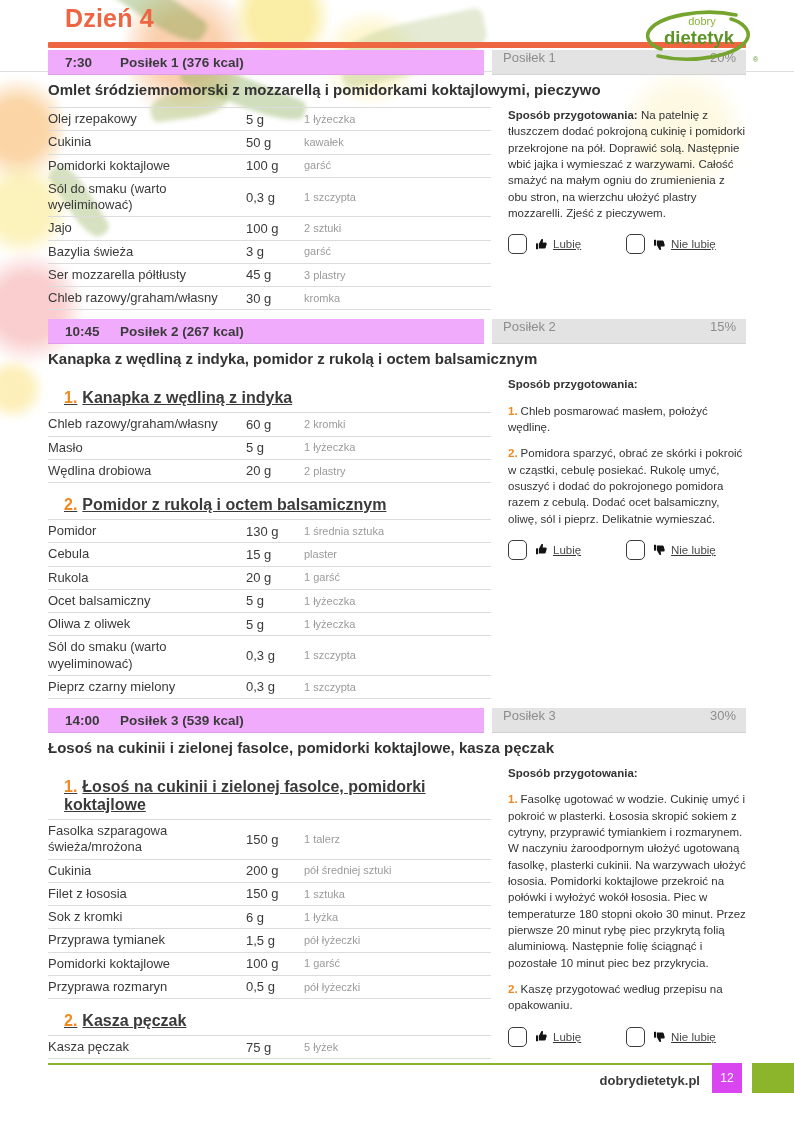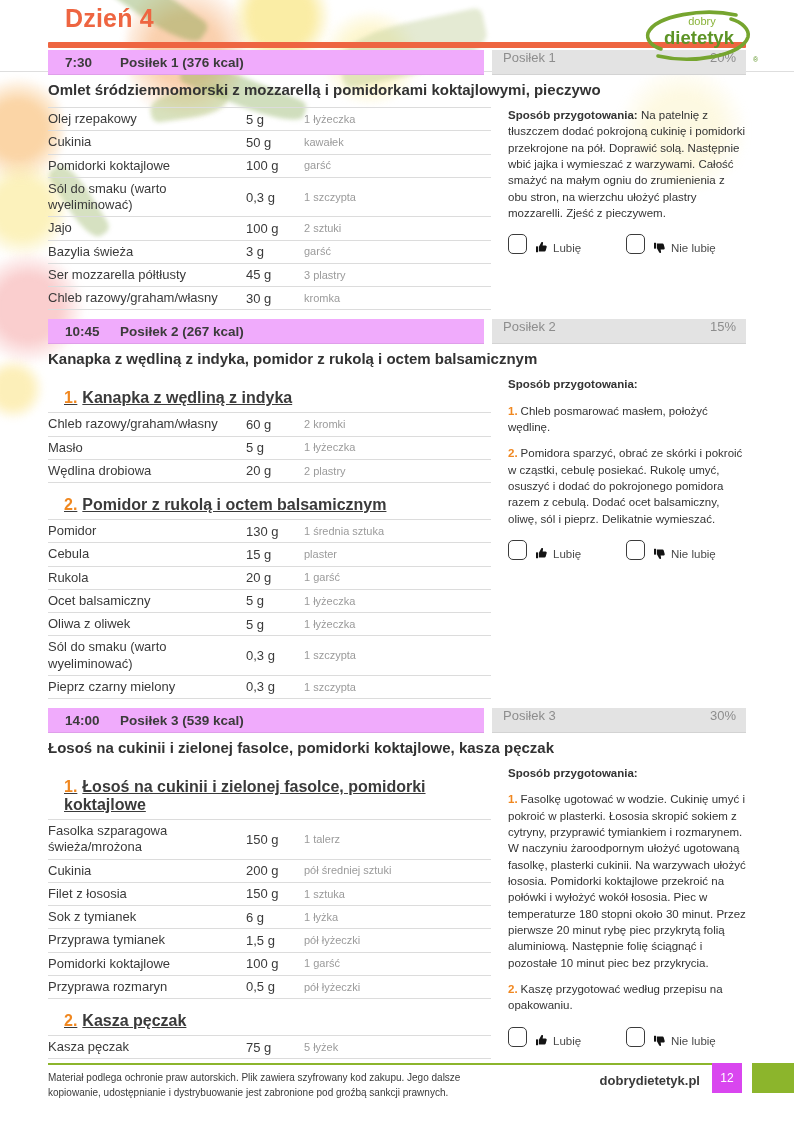--- a/index.html
+++ b/index.html
@@ -36,21 +36,21 @@
   .ing-row{display:flex;align-items:center;border-bottom:1px solid #dcdcdc;padding:3px 0;min-height:16px;}
   .ing-name{width:192px;font-size:13px;color:#3a3a3a;padding-right:6px;line-height:1.25;}
   .ing-amount{width:58px;font-size:13px;color:#3a3a3a;}
   .ing-measure{width:110px;font-size:11px;color:#9b9b9b;line-height:1.3;}
   .sec-h{margin:13px 0 5px 16px;font-size:16px;font-weight:bold;color:#3a3a3a;text-decoration:underline;}
   .sec-num{color:#f0871f;margin-right:5px;}
   
   .prep p{margin:0 0 10px 0;line-height:1.42;}
   .step-num{color:#f0871f;font-weight:bold;margin-right:3px;}
   .votes{display:flex;margin-top:13px;}
-  .vote{display:flex;align-items:flex-end;width:118px;}
+  .vote{display:flex;align-items:center;width:118px;text-decoration:underline;}
   .checkbox{flex:0 0 auto;width:19px;height:20px;border:1.6px solid #3b3b3b;border-radius:5px;background:#fff;margin-right:8px;box-sizing:border-box;cursor:pointer;}
   .thumb{flex:0 0 auto;margin-right:5px;display:inline-flex;}
   .thumb.down svg{transform:rotate(180deg) scaleX(-1);}
   .vote-label{font-size:11.5px;color:#4a4a4a;}
   
   .footer-rule{position:absolute;left:48px;top:1063px;width:664px;height:2px;background:#8cb52c;z-index:1;}
   .disclaimer{position:absolute;left:48px;top:1071px;width:420px;font-size:10px;color:#3a3a3a;line-height:1.45;z-index:1;}
   .website{position:absolute;right:94px;top:1073px;font-size:13px;font-weight:600;color:#3a3a3a;z-index:1;}
   .pagebox{position:absolute;left:712px;top:1063px;width:30px;height:30px;background:#d946ef;color:#fff;
     display:flex;align-items:center;justify-content:center;font-size:12px;z-index:1;}
@@ -299,21 +299,21 @@
                   <span class="ing-name">Cukinia</span>
                   <span class="ing-amount">200 g</span>
                   <span class="ing-measure">pół średniej sztuki</span>
                 </div>
                 <div class="ing-row">
                   <span class="ing-name">Filet z łososia</span>
                   <span class="ing-amount">150 g</span>
                   <span class="ing-measure">1 sztuka</span>
                 </div>
                 <div class="ing-row">
-                  <span class="ing-name">Sok z tymianek</span>
+                  <span class="ing-name">Sok z kromki</span>
                   <span class="ing-amount">6 g</span>
                   <span class="ing-measure">1 łyżka</span>
                 </div>
                 <div class="ing-row">
                   <span class="ing-name">Przyprawa tymianek</span>
                   <span class="ing-amount">1,5 g</span>
                   <span class="ing-measure">pół łyżeczki</span>
                 </div>
                 <div class="ing-row">
                   <span class="ing-name">Pomidorki koktajlowe</span>
@@ -361,20 +361,16 @@
                   <span class="vote-label">Nie lubię</span>
                 </div>
               </div>
             </div>
           </div>
         </article>
       </div>
   </div>
 
   <div class="footer-rule"></div>
-  <div class="disclaimer">
-    <div>Materiał podlega ochronie praw autorskich. Plik zawiera szyfrowany kod zakupu. Jego dalsze</div>
-    <div>kopiowanie, udostępnianie i dystrybuowanie jest zabronione pod groźbą sankcji prawnych.</div>
-  </div>
   <div class="website">dobrydietetyk.pl</div>
   <div class="pagebox">12</div>
   <div class="pagebox2"></div>
 </div>
 
 </body></html>

